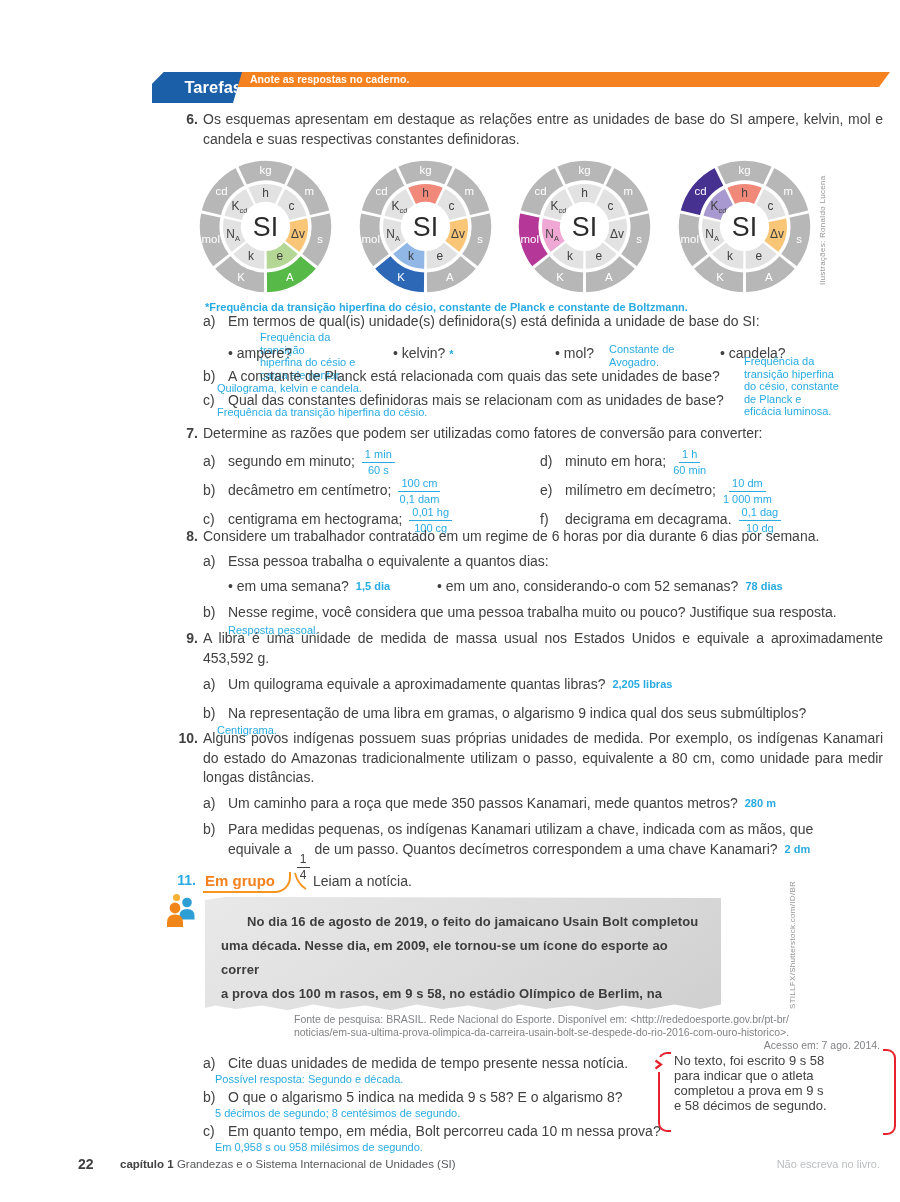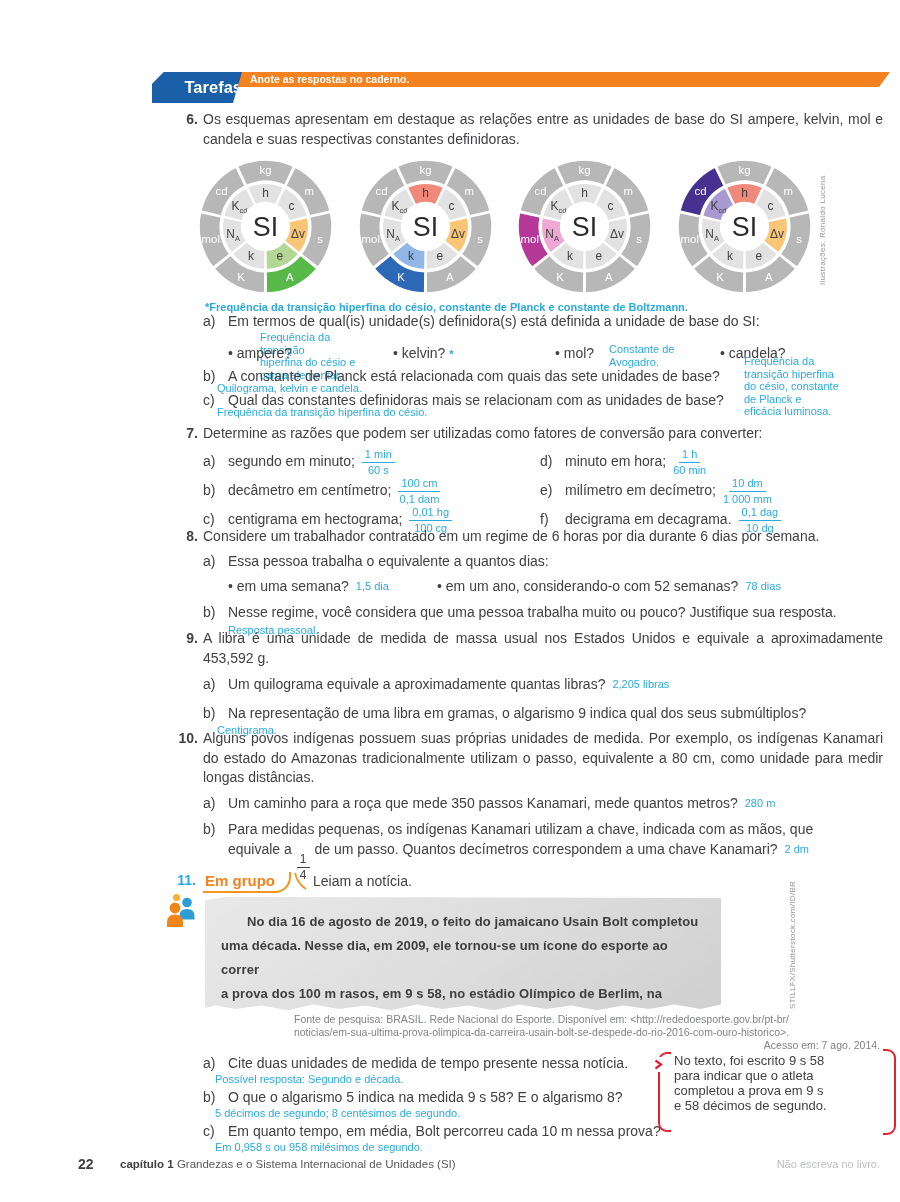--- a/index.html
+++ b/index.html
@@ -15,21 +15,21 @@
          font-size:16.5px; display:flex; align-items:center; justify-content:flex-end; padding-left:4px; box-sizing:border-box; }
 
   
   .q { position:absolute; left:203px; width:680px; font-size:14px; line-height:19.5px; }
   .qnum { position:absolute; left:-32px; width:27px; text-align:right; font-weight:bold; }
   .qnum.blue { color:#29abe2; }
   .jtext { text-align:justify; }
   .sub { display:flex; margin-top:5px; }
   .sub .ilabel { flex:0 0 25px; }
   .ans { color:#29abe2; font-size:11px; }
-  .ans-inline { margin-left:7px; vertical-align:1px; }
+  .ans-inline { margin-left:7px; vertical-align:1px;font-weight:bold; }
   .ans-line { margin-left:14px; line-height:13px; margin-top:1px; }
   .ml { white-space:pre-line; line-height:12.5px; }
 
   
   .frac { display:inline-flex; flex-direction:column; align-items:center; font-size:11px; line-height:13px;
           color:#29abe2; margin-left:7px; vertical-align:middle; }
   .frac .fnum { padding:0 3px 1px; border-bottom:1px solid #29abe2; }
   .frac .fden { padding-top:1px; }
   .frac.dark { color:#414042; font-size:12px; margin:0 5px; vertical-align:-9px; }
   .frac.dark .fnum { border-color:#414042; }

